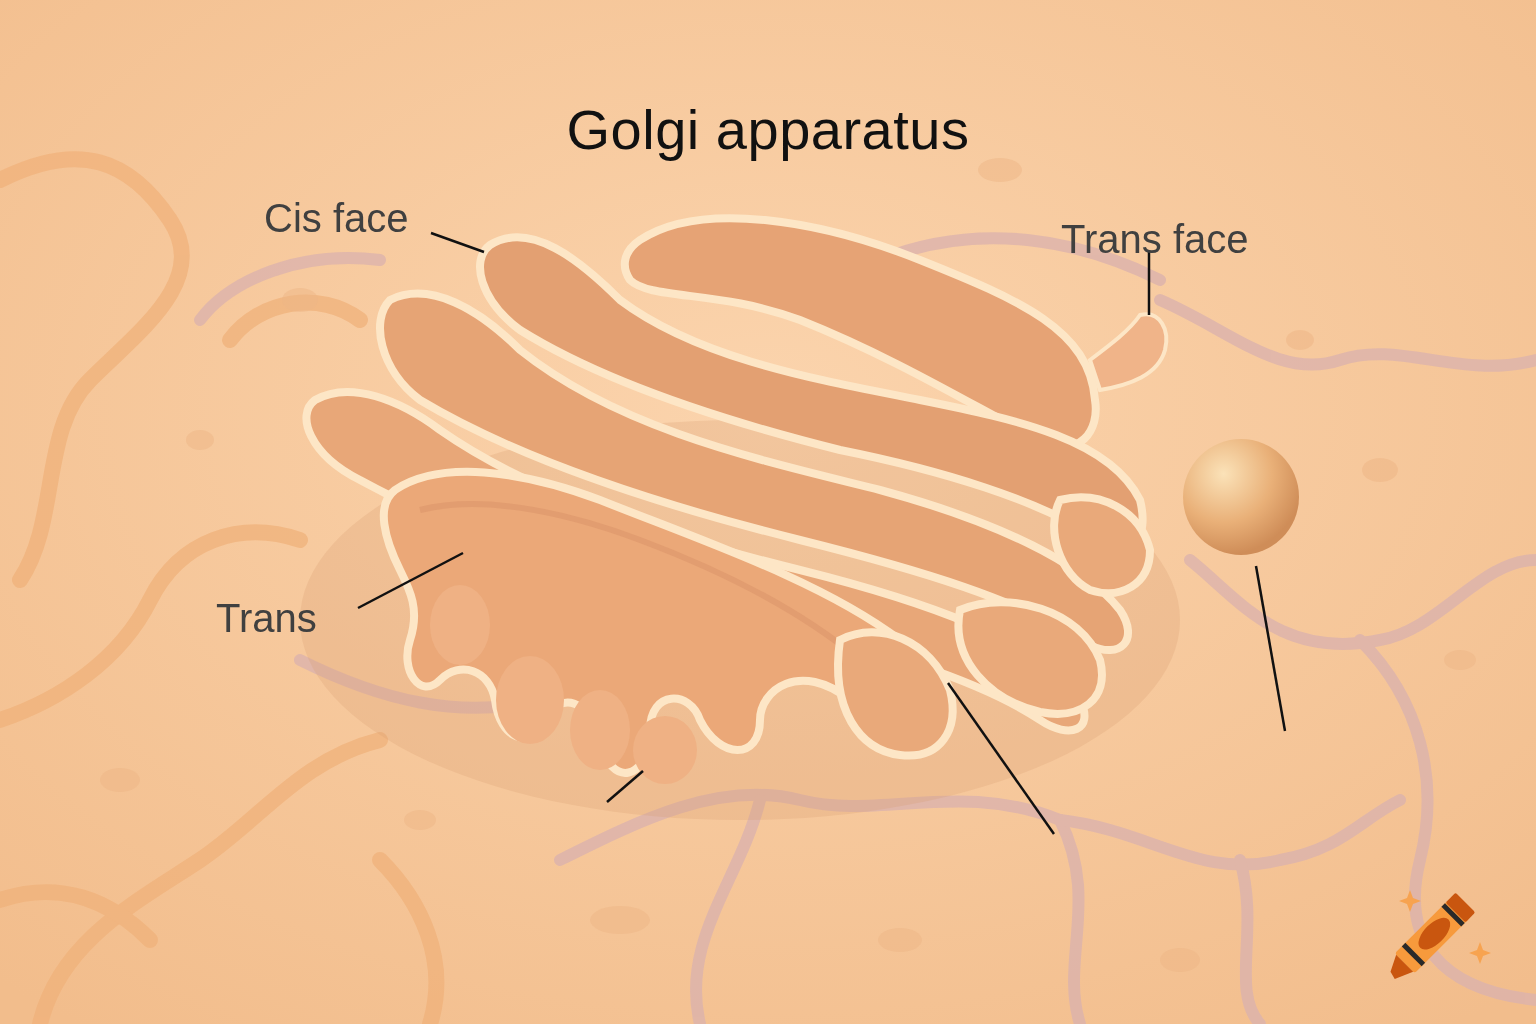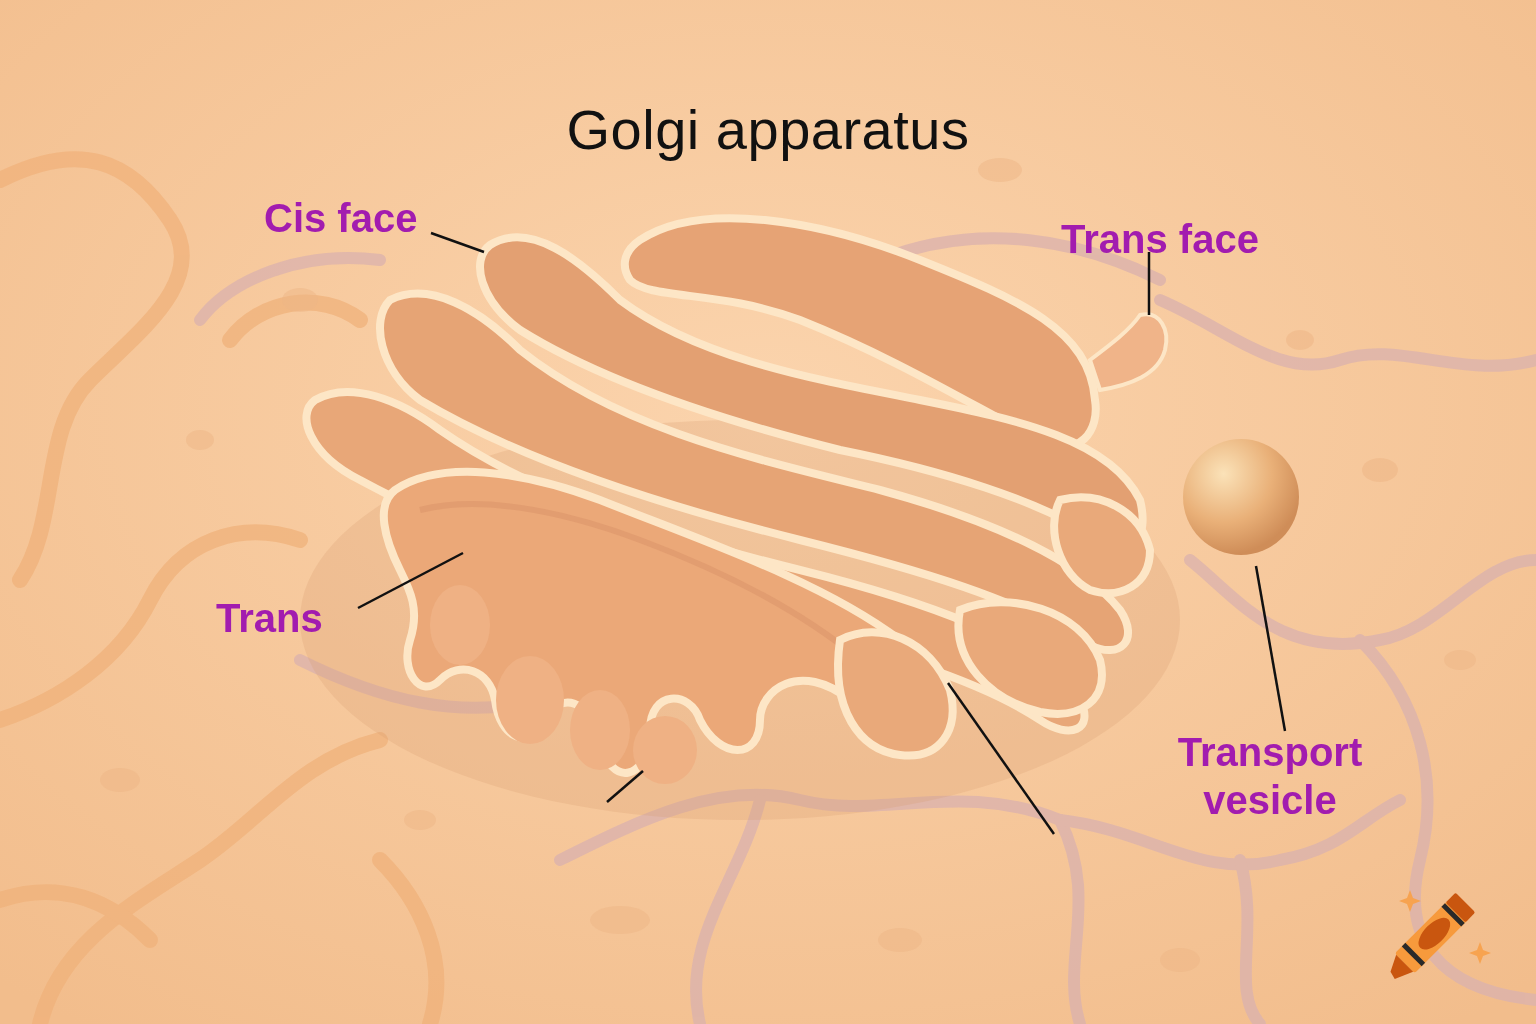--- a/index.html
+++ b/index.html
@@ -1,19 +1,19 @@
 <!DOCTYPE html>
 <html><head>
 <meta charset="utf-8">
 <style>
   html, body { margin:0; padding:0; }
   body { width:1536px; height:1024px; overflow:hidden; background:#f6c79c; position:relative; font-family:"Liberation Sans", sans-serif; }
   #stage { position:absolute; left:0; top:0; width:1536px; height:1024px; }
   .title { position:absolute; left:0; width:1536px; top:62px; text-align:center; font-size:56px; color:#111; letter-spacing:0.5px;margin-top:35px; }
-  .label { position:absolute; font-size:40px; color:#a21caf; line-height:48px; white-space:nowrap;font-weight:bold; }
+  .label { position:absolute; font-size:40px; color:#404040; line-height:48px; white-space:nowrap; }
   .label.center { text-align:center; }
   #crayon { position:absolute; left:1380px; top:868px; width:120px; height:120px; }
 </style>
 </head>
 <body>
 
 <div id="stage">
   <svg width="1536" height="1024" viewBox="0 0 1536 1024">
     <defs>
       <radialGradient id="bg" cx="50%" cy="40%" r="75%">
@@ -112,24 +112,20 @@
       <line x1="607" y1="802" x2="643" y2="771"></line>
       <line x1="948" y1="683" x2="1054" y2="834"></line>
     </g>
   </svg>
 
   <div class="title">Golgi apparatus</div>
 
   <div class="label" style="left:264px; top:194px;">Cis face</div>
   <div class="label" style="left:1061px; top:194px;margin-top:21px;">Trans face</div>
   <div class="label" style="left:216px; top:594px;">Trans</div>
-  <div class="label center" style="left:1162px; top:728px; width:216px;">
-    <div>Transport</div>
-    <div>vesicle</div>
-  </div>
 
   
   <svg id="crayon" viewBox="0 0 120 120">
     <g transform="translate(60 60) rotate(-45)">
       <rect x="-50" y="-14" width="78" height="28" rx="3" fill="#f79a3c"></rect>
       <rect x="22" y="-14" width="14" height="28" rx="2" fill="#c9560f"></rect>
       <rect x="16" y="-14" width="5" height="28" fill="#2a2a2a"></rect>
       <rect x="-40" y="-14" width="5" height="28" fill="#2a2a2a"></rect>
       <ellipse cx="-8" cy="0" rx="20" ry="10" fill="#c9560f"></ellipse>
       <path d="M-50 -12 L-66 -4 L-68 4 L-50 12 Z" fill="#c9560f"></path>

